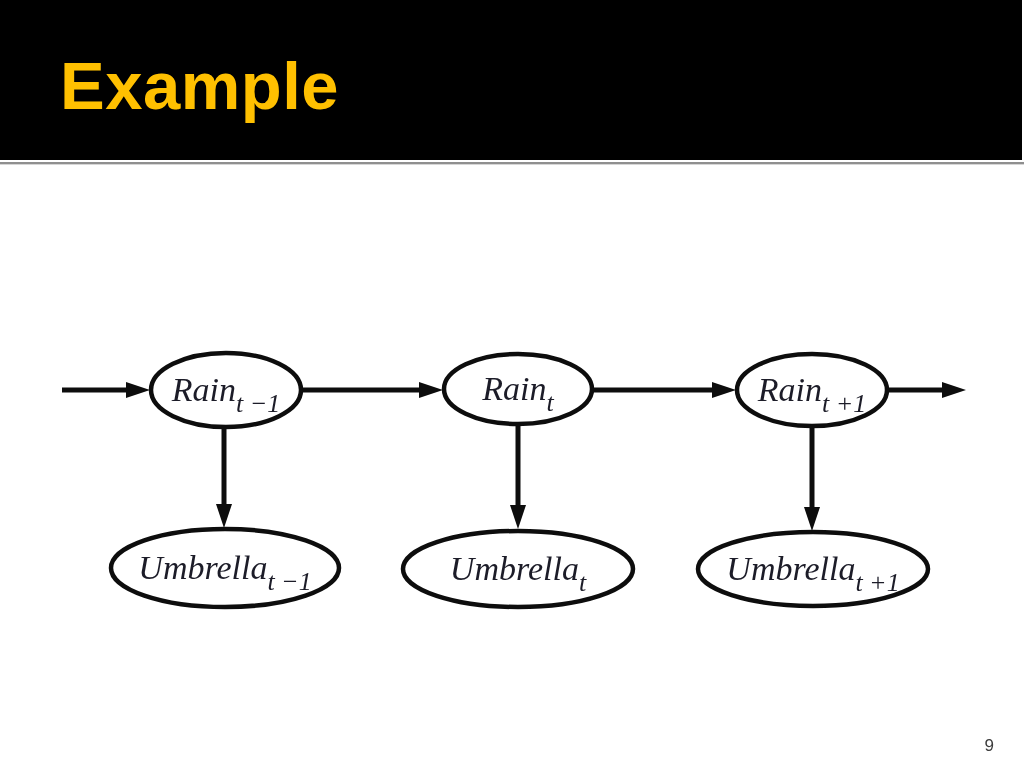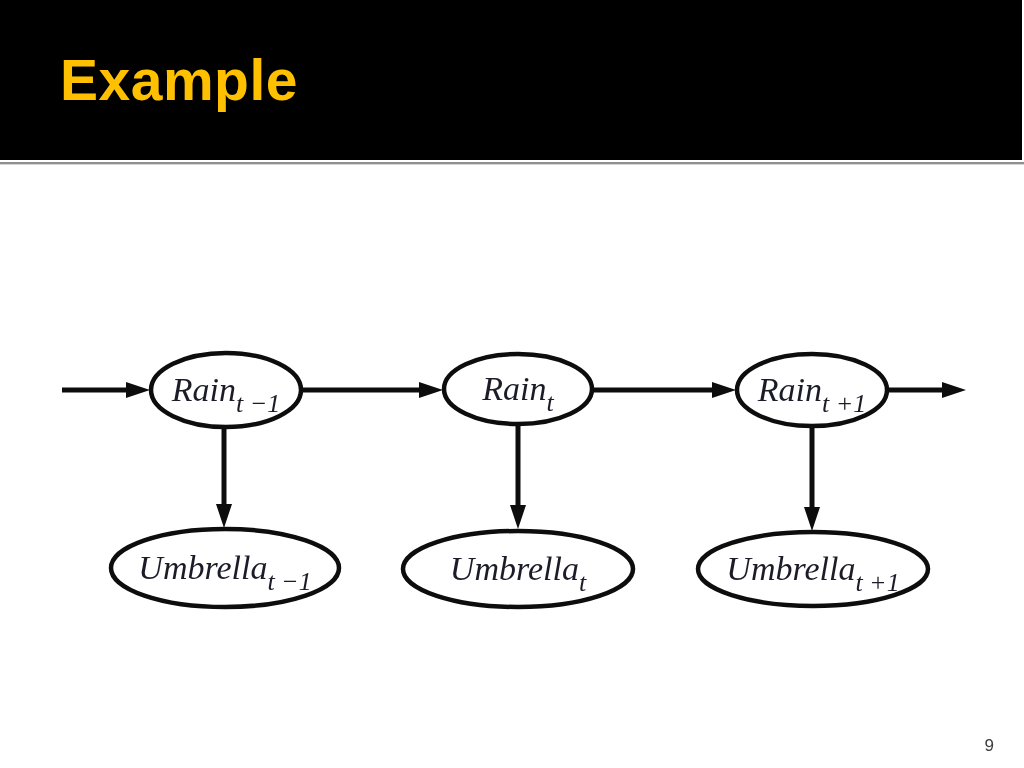--- a/index.html
+++ b/index.html
@@ -21,21 +21,21 @@
     left: 0;
     width: 1022px;
     height: 160px;
     background: #000000;
   }
   .slide-title {
     position: absolute;
     left: 60px;
     top: 52px;
     margin: 0;
-    font-size: 57px;
+    font-size: 67px;
     line-height: 1.0;
     font-weight: bold;
     letter-spacing: 0.5px;
     color: #FFC000;
     font-family: "Liberation Sans", sans-serif;
   }
   .divider-main {
     position: absolute;
     top: 162px;
     left: 0;

